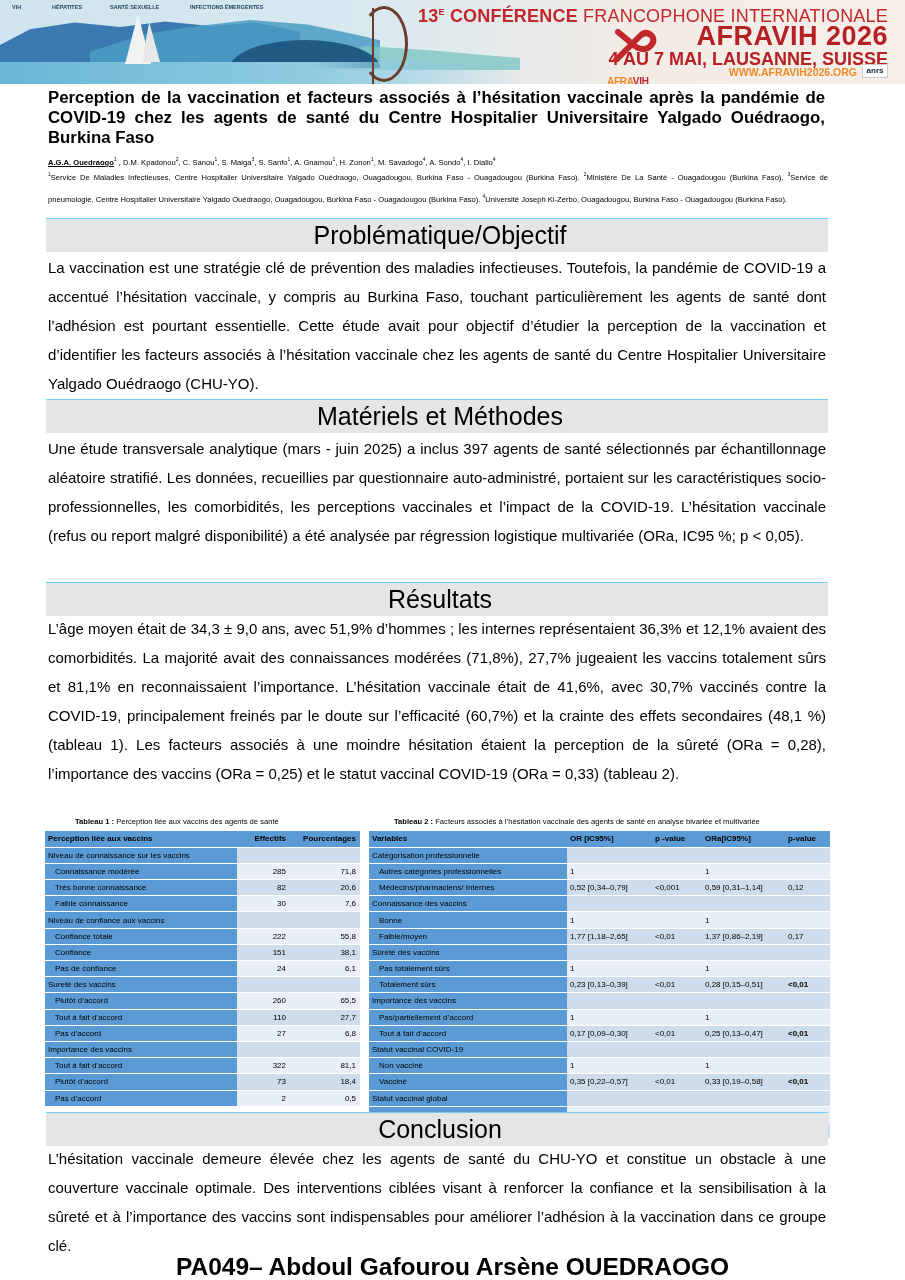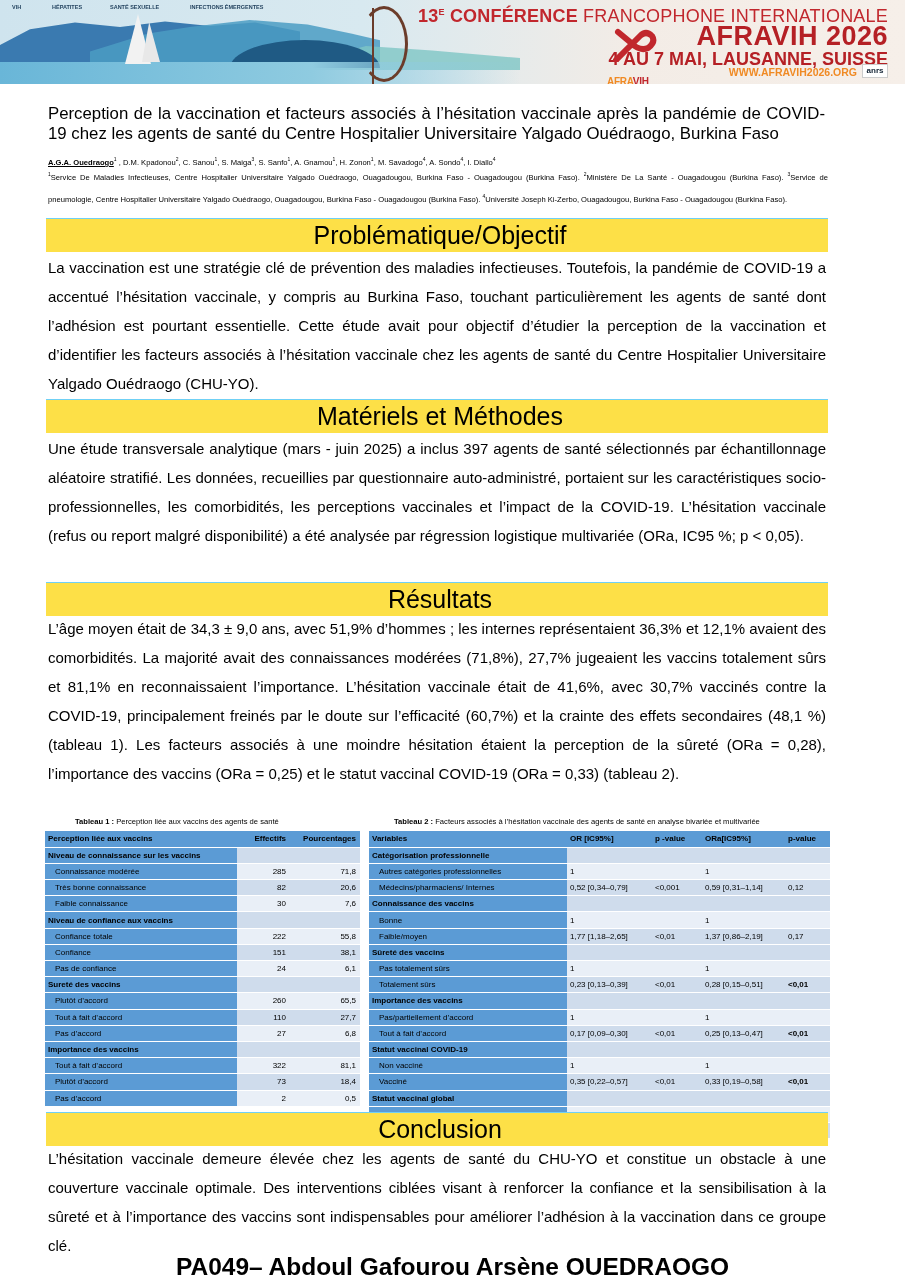--- a/index.html
+++ b/index.html
@@ -33,39 +33,39 @@
   .conf-name { position: absolute; top: 21px; right: 17px; font-size: 27px; font-weight: bold; color: #b52025; letter-spacing: 0.5px; }
   .conf-date { position: absolute; top: 49px; right: 17px; font-size: 18px; font-weight: bold; color: #b52025; }
   .conf-url { position: absolute; top: 66px; right: 48px; font-size: 10.5px; font-weight: bold; color: #f08a24; }
   .anrs { position: absolute; top: 64px; right: 17px; width: 26px; height: 14px; background: #fff; border: 1px solid #ccc;
     font-size: 8px; font-weight: bold; color: #123; text-align: center; line-height: 12px; }
   .ribbon { position: absolute; left: 612px; top: 28px; width: 46px; height: 34px; }
   .afravih-logo { position: absolute; left: 607px; top: 60px; font-size: 10px; font-weight: bold; color: #f08a24; letter-spacing: -0.3px; margin-top: 16px; }
   .afravih-logo .vih { color: #c1272d; }
 
   
-  .title { position: absolute; left: 48px; top: 104px; width: 777px; font-size: 16.8px; font-weight: normal; line-height: 20px; text-align: justify; text-align-last: left; }
+  .title { position: absolute; left: 48px; top: 88px; width: 777px; font-size: 16.8px; font-weight: bold; line-height: 20px; text-align: justify; text-align-last: left; }
   .authors { position: absolute; left: 48px; top: 154px; width: 780px; font-size: 7.6px; line-height: 10px; }
   .authors .first { font-weight: bold; text-decoration: underline; }
   .affil { position: absolute; left: 48px; top: 165px; width: 780px; font-size: 7.6px; line-height: 18px; text-align: justify; }
 
   
-  .sec-head { position: absolute; left: 46px; width: 782px; background: #fde047; text-align: center; color: #000;
+  .sec-head { position: absolute; left: 46px; width: 782px; background: #e5e5e5; text-align: center; color: #000;
     font-size: 25px; line-height: 33px; height: 34px; border-top: 1px solid #6fd0f5; padding-left: 6px; }
   .sec-body { position: absolute; left: 48px; width: 778px; font-size: 15px; line-height: 29px; text-align: justify; text-align-last: left; }
 
   
   .tcap { position: absolute; font-size: 7.6px; white-space: nowrap; }
   .tcap b { font-weight: bold; margin-left: 27px; }
   table.t { position: absolute; border-collapse: collapse; font-size: 8px; table-layout: fixed; }
   table.t td, table.t th { height: 16.2px; padding: 0 3px; border-bottom: 1px solid #ffffff; white-space: nowrap; overflow: hidden; }
   table.t th { background: #5b9bd5; font-weight: bold; text-align: left; color: #000; }
   table.t td.var { background: #5b9bd5; }
   table.t tr.grp td { background: #cfdcec; }
-  table.t tr.grp td.var { background: #5b9bd5; font-weight: bold; margin-top: 36px; }
+  table.t tr.grp td.var { background: #5b9bd5; font-weight: normal; margin-top: 36px; }
   table.t tr.odd td { background: #e9eff7; }
   table.t tr.even td { background: #cfdcec; margin-left: 34px; }
   table.t tr td.var { background: #5b9bd5 !important; }
   table.t td.sub { padding-left: 10px; }
   table.t td.num { text-align: right; padding-right: 4px; }
   table.t th.num { text-align: right; padding-right: 4px; }
   table.t td.b { font-weight: bold; }
 
   .footer-name { position: absolute; left: 0; width: 905px; top: 1252px; text-align: center; font-size: 24.5px; font-weight: bold; line-height: 30px; }
 </style>

